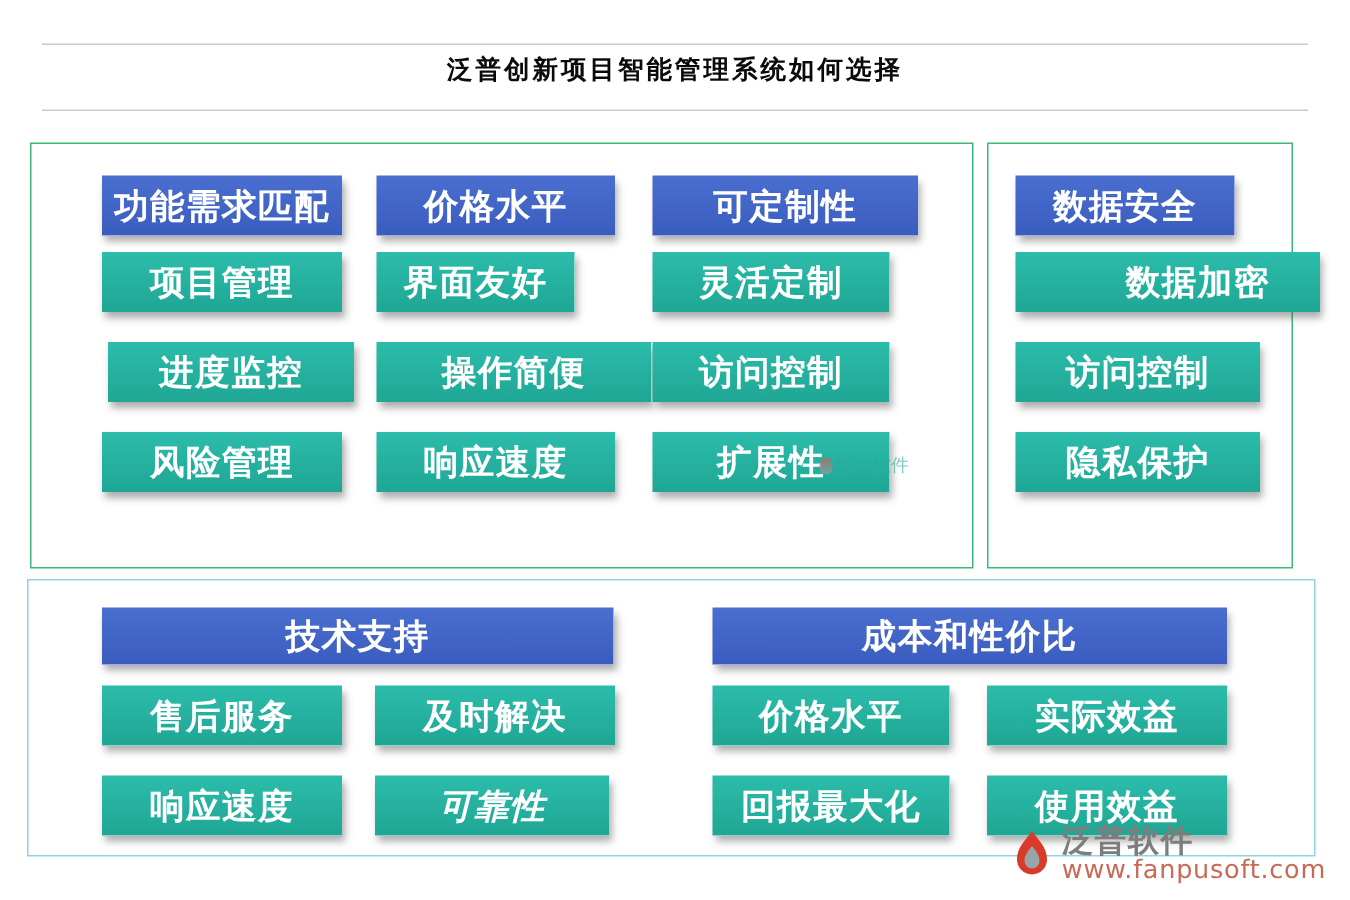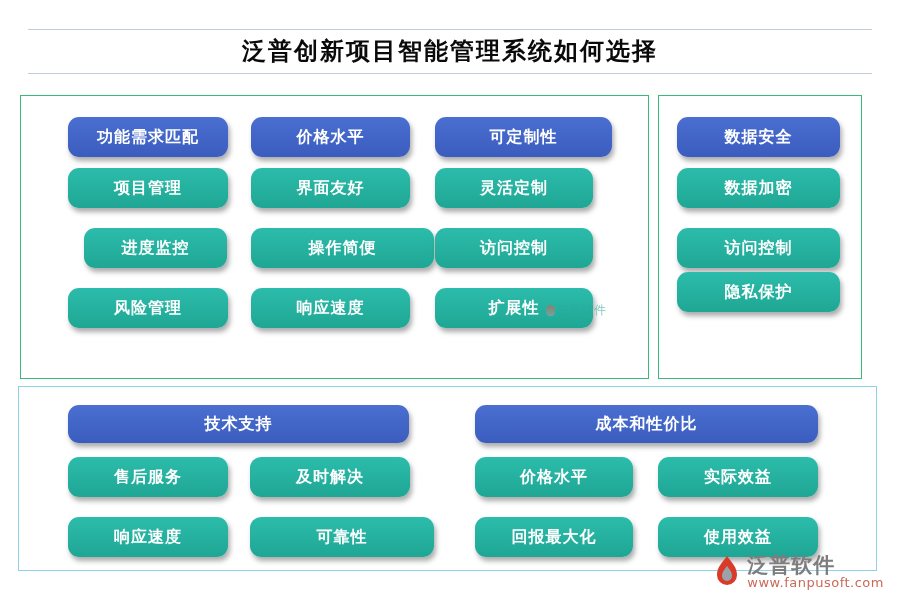--- a/index.html
+++ b/index.html
@@ -9,34 +9,34 @@
     background:#ffffff;
     font-family:"DejaVu Sans","Liberation Sans",sans-serif;
     overflow:hidden;
   }
   .divider{
     position:absolute;left:28px;width:844px;height:0;
     border-top:1px solid #c2cbd6;
   }
   .page-title{
     position:absolute;top:35px;left:0;width:100%;
-    text-align:center;font-size:24px;font-weight:bold;color:#0a0a0a;
+    text-align:center;font-size:17px;font-weight:bold;color:#0a0a0a;
     font-family:"DejaVu Serif","Liberation Serif",serif;
     letter-spacing:2px;
   }
   .panel{
     position:absolute;background:#ffffff;
     border:1px solid #3cb878;
   }
   .panel.blue-border{border-color:#8ed2ea;}
   .btn{
     position:absolute;height:40px;
-    border-radius:11px;
+    border-radius:0;
     display:flex;align-items:center;justify-content:center;
-    color:#ffffff;font-weight:bold;font-size:16px;
+    color:#ffffff;font-weight:bold;font-size:23px;
     letter-spacing:1px;
     box-shadow:2px 4px 5px rgba(70,70,70,0.45);
   }
   .btn.blue{background:linear-gradient(#4a6fd0,#3a5cbe);}
   .btn.teal{background:linear-gradient(#2cbcab,#1fa694);}
   .btn.header-wide{height:38px;}
   .inline-wm{
     position:absolute;left:546px;top:302px;
     display:flex;align-items:center;gap:3px;
     font-size:12px;color:#2aa99b;opacity:0.6;
@@ -50,65 +50,65 @@
     position:absolute;right:16px;bottom:10px;
     display:flex;align-items:center;gap:7px;
   }
   .wm-text{display:flex;flex-direction:column;align-items:flex-start;}
   .wm-brand{
     font-size:21px;font-weight:bold;color:#7d7d7d;
     font-family:"DejaVu Serif","Liberation Serif",serif;
     letter-spacing:1px;line-height:1.1;
   }
   .wm-url{
-    font-size:13px;color:#c96a57;letter-spacing:0.5px;line-height:1.1;
+    font-size:17px;color:#c96a57;letter-spacing:0.5px;line-height:1.1;
   }
 </style>
 </head>
 <body>
 
 <div class="divider" style="top:29px;"></div>
 <div class="page-title">泛普创新项目智能管理系统如何选择</div>
 <div class="divider" style="top:73px;"></div>
 
 <div class="panel" style="left:20px;top:95px;width:627px;height:282px;"></div>
 
 <div class="btn blue" style="left:68px;top:117px;width:160px;">功能需求匹配</div>
 <div class="btn teal" style="left:68px;top:168px;width:160px;">项目管理</div>
-<div class="btn teal" style="left:84px;top:228px;width:143px;">进度监控</div>
+<div class="btn teal" style="left:72px;top:228px;width:164px;">进度监控</div>
 <div class="btn teal" style="left:68px;top:288px;width:160px;">风险管理</div>
 
 <div class="btn blue" style="left:251px;top:117px;width:159px;">价格水平</div>
-<div class="btn teal" style="left:251px;top:168px;width:159px;">界面友好</div>
+<div class="btn teal" style="left:251px;top:168px;width:132px;">界面友好</div>
 <div class="btn teal" style="left:251px;top:228px;width:183px;">操作简便</div>
 <div class="btn teal" style="left:251px;top:288px;width:159px;">响应速度</div>
 
 <div class="btn blue" style="left:435px;top:117px;width:177px;">可定制性</div>
 <div class="btn teal" style="left:435px;top:168px;width:158px;">灵活定制</div>
 <div class="btn teal" style="left:435px;top:228px;width:158px;">访问控制</div>
 <div class="btn teal" style="left:435px;top:288px;width:158px;">扩展性</div>
 
 <div class="inline-wm">
   <span class="wm-mini-logo"></span>
   <span>泛普软件</span>
 </div>
 
 <div class="panel" style="left:658px;top:95px;width:202px;height:282px;"></div>
-<div class="btn blue" style="left:677px;top:117px;width:163px;">数据安全</div>
-<div class="btn teal" style="left:677px;top:168px;width:163px;">数据加密</div>
+<div class="btn blue" style="left:677px;top:117px;width:146px;">数据安全</div>
+<div class="btn teal" style="left:677px;top:168px;width:163px;padding-left:40px;">数据加密</div>
 <div class="btn teal" style="left:677px;top:228px;width:163px;">访问控制</div>
-<div class="btn teal" style="left:677px;top:272px;width:163px;">隐私保护</div>
+<div class="btn teal" style="left:677px;top:288px;width:163px;">隐私保护</div>
 
 <div class="panel blue-border" style="left:18px;top:386px;width:857px;height:183px;"></div>
 
 <div class="btn blue header-wide" style="left:68px;top:405px;width:341px;">技术支持</div>
 <div class="btn teal" style="left:68px;top:457px;width:160px;">售后服务</div>
 <div class="btn teal" style="left:250px;top:457px;width:160px;">及时解决</div>
 <div class="btn teal" style="left:68px;top:517px;width:160px;">响应速度</div>
-<div class="btn teal" style="left:250px;top:517px;width:184px;">可靠性</div>
+<div class="btn teal" style="left:250px;top:517px;width:156px;font-style:italic;">可靠性</div>
 
 <div class="btn blue header-wide" style="left:475px;top:405px;width:343px;">成本和性价比</div>
 <div class="btn teal" style="left:475px;top:457px;width:158px;">价格水平</div>
 <div class="btn teal" style="left:658px;top:457px;width:160px;">实际效益</div>
 <div class="btn teal" style="left:475px;top:517px;width:158px;">回报最大化</div>
 <div class="btn teal" style="left:658px;top:517px;width:160px;">使用效益</div>
 
 <div class="watermark">
   <svg width="26" height="30" viewBox="0 0 26 30">
     <path d="M13 0 C18 7 23 11 23 19 A10 10 0 1 1 3 19 C3 11 8 7 13 0 Z" fill="#d93b2b"></path>

